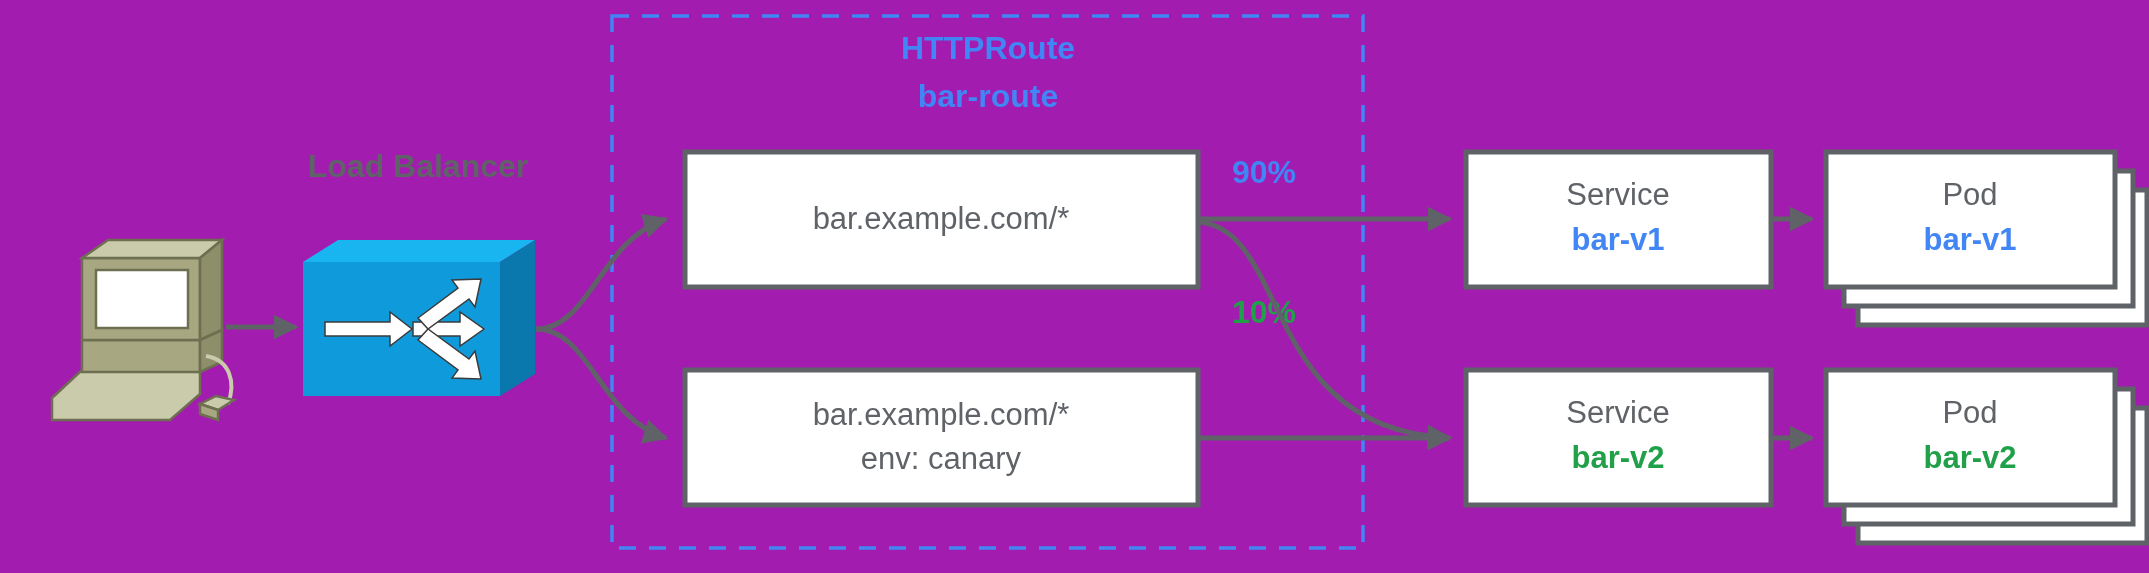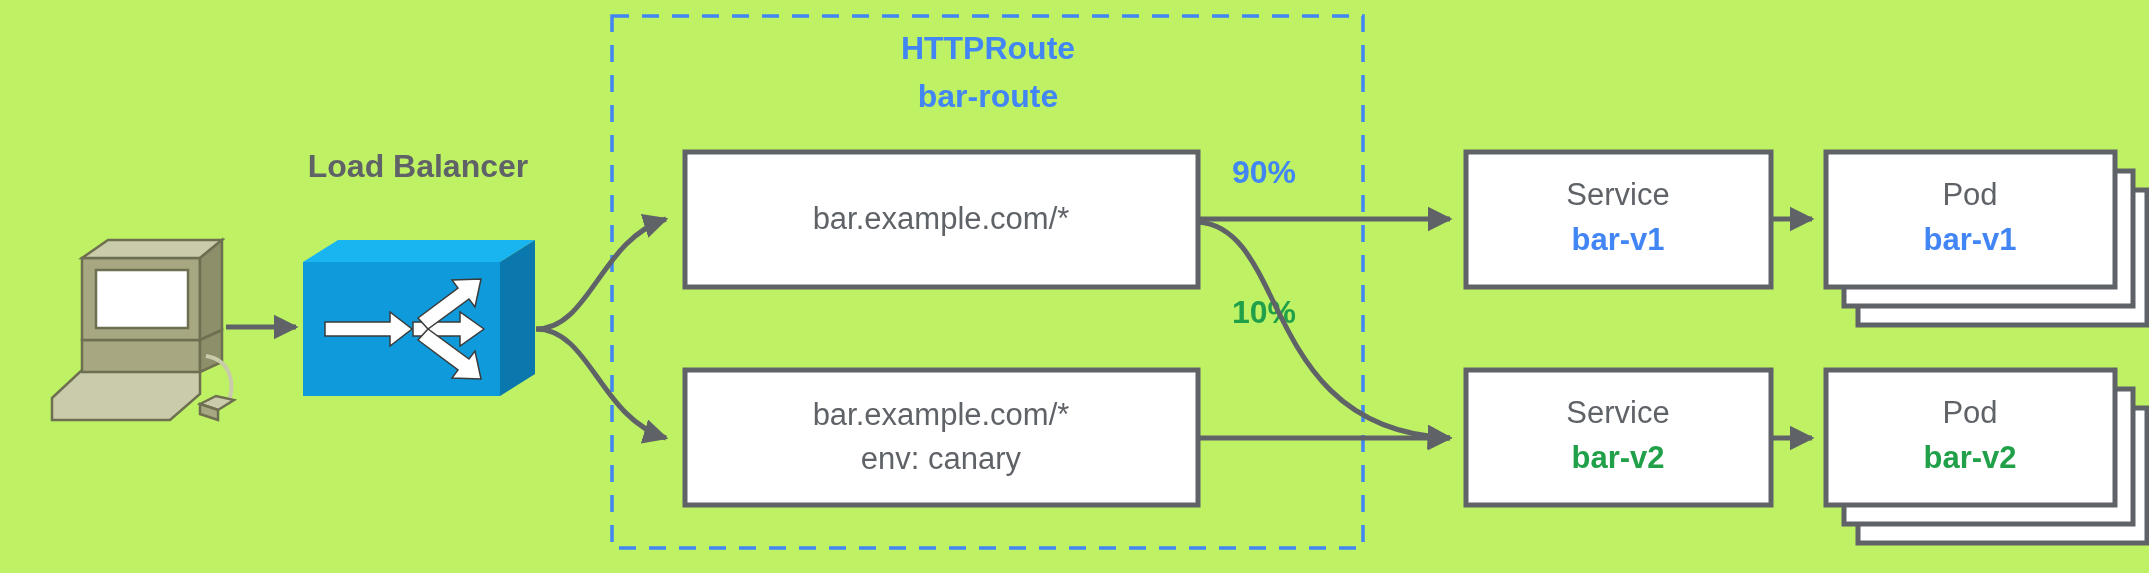--- a/index.html
+++ b/index.html
@@ -7,21 +7,21 @@
     padding: 0;
     background: #ffffff;
   }
   body {
     font-family: "Liberation Sans", sans-serif;
   }
   #diagram-root {
     position: relative;
     width: 2149px;
     height: 573px;
-    background: #bef264;
+    background: #a21caf;
     overflow: hidden;
   }
   svg.diagram {
     display: block;
     width: 2149px;
     height: 573px;
   }
   .box-label {
     font-family: "Liberation Sans", sans-serif;
     font-size: 31px;

